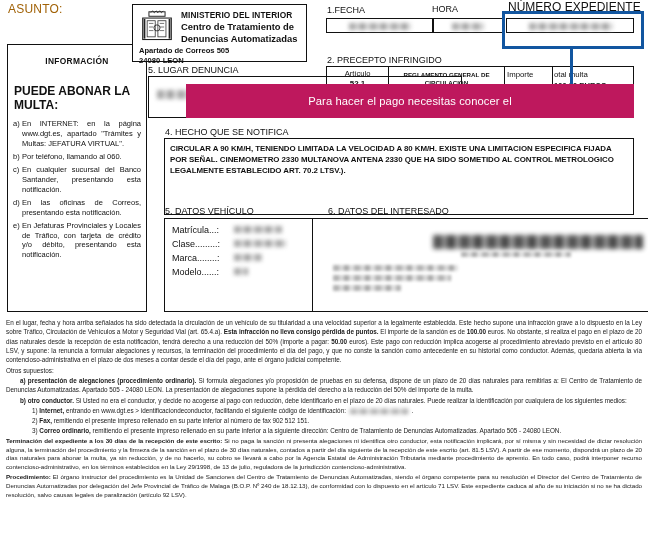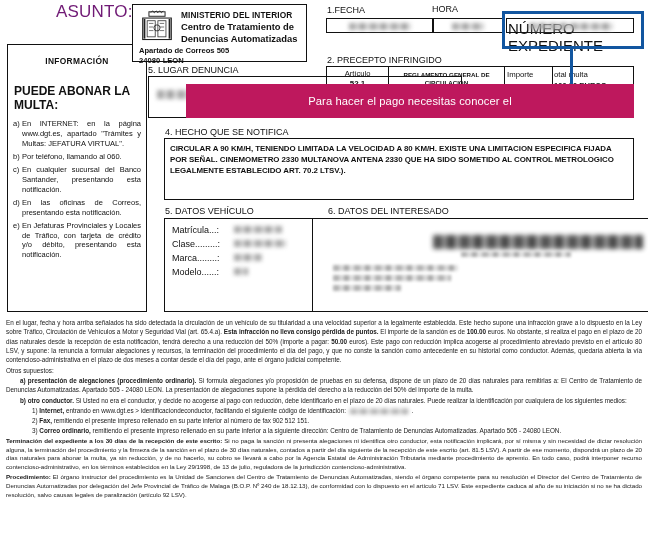--- a/index.html
+++ b/index.html
@@ -10,21 +10,21 @@
     font-family: "Liberation Sans", sans-serif;
     color: #111;
     position: relative;
     overflow: hidden;
   }
 
   
   .top { position:relative; height:318px; }
 
   
-  .asunto-title { position:absolute; left:8px; top:2px; font-size:17px; color:#701a75; letter-spacing:.2px;margin-left:48px; }
+  .asunto-title { position:absolute; left:8px; top:2px; font-size:12px; color:#a16207; letter-spacing:.2px; }
   .asunto-text { position:absolute; left:8px; top:19px; width:136px; font-size:8.2px; line-height:1.35; text-align:justify; color:#222; }
 
   
   .info-panel {
     position:absolute; left:7px; top:44px; width:140px; height:268px;
     border:1.3px solid #111; background:#fff;
   }
   .info-head { text-align:center; font-size:8.4px; font-weight:bold; margin-top:11px; letter-spacing:.3px; }
   .info-sub { font-size:12px; font-weight:bold; margin:18px 0 0 6px; }
   .info-list { margin:7px 5px 0 5px; padding:0; list-style:none; }
@@ -44,38 +44,38 @@
   .min-ap { position:absolute; left:6px; top:41px; font-size:7.6px; font-weight:bold; line-height:1.3; }
 
   
   .s3-label { position:absolute; left:148px; top:65px; font-size:9px; }
   .s3-box { position:absolute; left:148px; top:76px; width:314px; height:42px; border:1.3px solid #111; }
   .s3-redact { position:absolute; left:8px; top:13px; width:180px; height:9px; }
 
   
   .lb-fecha { position:absolute; left:327px; top:5px; font-size:9px; }
   .lb-hora { position:absolute; left:432px; top:4px; font-size:9px; }
-  .lb-numexp { position:absolute; left:508px; top:20px; font-size:15px; }
+  .lb-numexp { position:absolute; left:508px; top:0; font-size:12px; }
   .f-fecha { position:absolute; left:326px; top:18px; width:107px; height:15px; border:1.3px solid #111; }
   .f-hora { position:absolute; left:433px; top:18px; width:70px; height:15px; border:1.3px solid #111; }
   .f-numexp { position:absolute; left:506px; top:18px; width:128px; height:15px; border:1.3px solid #111; }
 
   
   .s2-label { position:absolute; left:327px; top:55px; font-size:9px; }
   .s2-table { position:absolute; left:326px; top:66px; width:308px; height:32px; border:1.3px solid #111; display:flex; }
   .s2-c1 { width:62px; border-right:1.3px solid #111; text-align:center; font-size:7.6px; padding-top:2px; }
   .s2-c1 b { display:block; font-size:8px; margin-top:1px; }
   .s2-c2 { flex:1; border-right:1.3px solid #111; text-align:center; font-size:6.2px; font-weight:bold; padding-top:4px; line-height:1.25; }
   .s2-c3 { width:48px; border-right:1.3px solid #111; font-size:7.8px; padding:3px 0 0 2px; }
   .s2-c4 { width:80px; font-size:7.8px; padding:3px 0 0 1px; }
   .s2-c4 b { display:block; font-size:7.6px; margin-top:2px; }
 
   
   .s4-label { position:absolute; left:165px; top:127px; font-size:9px; }
-  .s4-box { position:absolute; left:164px; top:138px; width:470px; height:62px; border:1.6px solid #111; }
+  .s4-box { position:absolute; left:164px; top:138px; width:470px; height:77px; border:1.6px solid #111; }
   .s4-text { font-size:7.9px; font-weight:bold; line-height:1.42; padding:4px 5px; letter-spacing:-.05px; }
 
   
   .s5-label { position:absolute; left:165px; top:206px; font-size:9px; }
   .s6-label { position:absolute; left:328px; top:206px; font-size:9px; }
   .s56-box { position:absolute; left:164px; top:218px; width:536px; height:94px; border:1.3px solid #111; display:flex; }
   .s5-cell { width:148px; border-right:1.3px solid #111; padding:6px 0 0 7px; }
   .s6-cell { flex:1; position:relative; }
   .veh-row { display:flex; align-items:baseline; font-size:9px; margin-bottom:4px; }
   .veh-lbl { width:58px; white-space:nowrap; }

